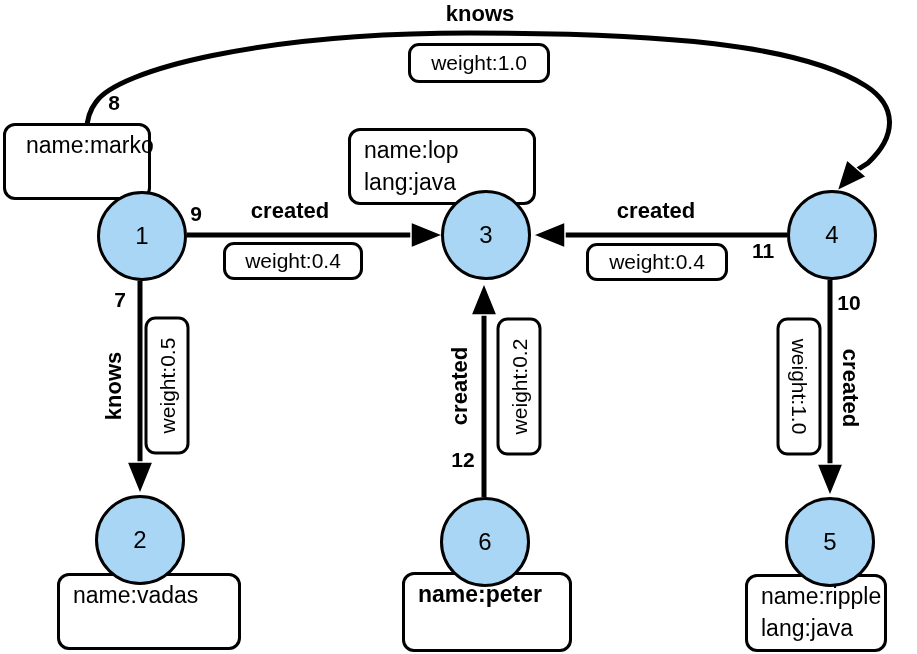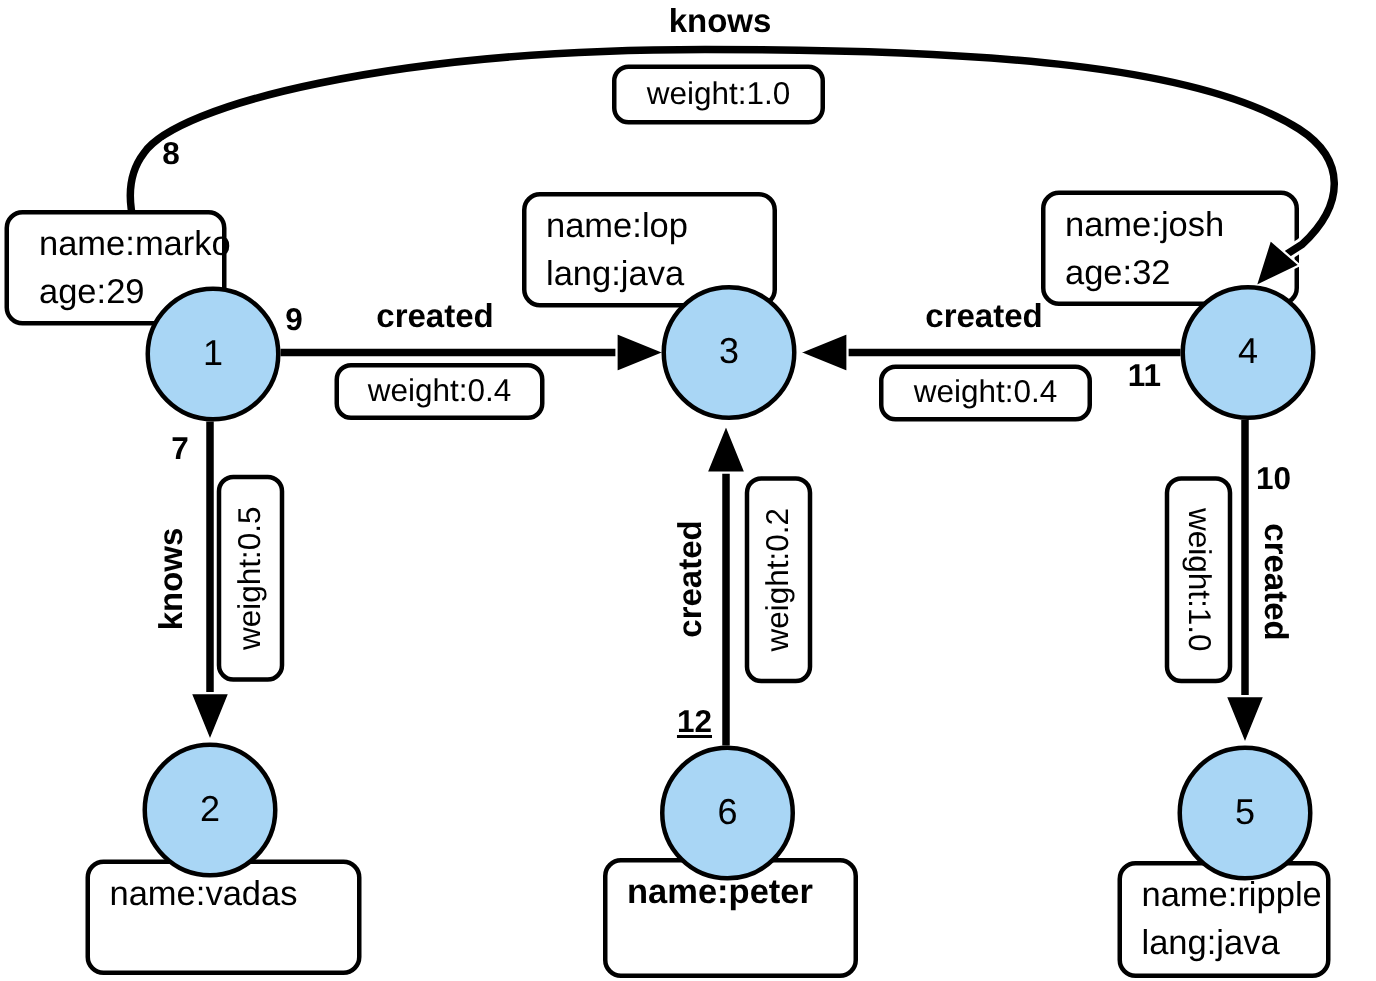--- a/index.html
+++ b/index.html
@@ -41,24 +41,20 @@
     width:30px; height:24px; line-height:24px; z-index:3;
     text-shadow:-2px -2px 0 #fff, 2px -2px 0 #fff, -2px 2px 0 #fff, 2px 2px 0 #fff,
                 -2px 0 0 #fff, 2px 0 0 #fff, 0 -2px 0 #fff, 0 2px 0 #fff;
   }
 </style>
 </head>
 <body>
 
 <div id="canvas">
 
-  <div class="prop-box under" style="left:694px; top:127px; width:172px; height:77px;">
-    <div>name:josh</div>
-    <div>age:32</div>
-  </div>
 
   <svg id="edges-svg" width="917" height="654" viewBox="0 0 917 654">
     <g>
       <path class="edge-halo" d="M 112 198 C 92 166, 76 128, 96 102 C 118 70, 260 33, 470 33 C 660 33, 800 44, 866 86 C 897 106, 897 136, 868 163 L 857 170"></path>
       <path class="edge-line" d="M 112 198 C 92 166, 76 128, 96 102 C 118 70, 260 33, 470 33 C 660 33, 800 44, 866 86 C 897 106, 897 136, 868 163 L 857 170"></path>
       <polygon class="arrow-head" points="837,191 846.8,159.8 866.4,176.8"></polygon>
     </g>
     <g>
       <path class="edge-halo" d="M 187 235 L 414 235"></path>
       <path class="edge-line" d="M 187 235 L 414 235"></path>
@@ -79,25 +75,24 @@
       <path class="edge-line" d="M 484 497 L 484 315"></path>
       <polygon class="arrow-head" points="484,283 471,315 497,315"></polygon>
     </g>
     <g>
       <path class="edge-halo" d="M 830 280 L 830 464"></path>
       <path class="edge-line" d="M 830 280 L 830 464"></path>
       <polygon class="arrow-head" points="830,496 817,464 843,464"></polygon>
     </g>
   </svg>
 
-  <div class="prop-box" style="left:3px; top:140px; width:148px; height:77px;padding-left:20px;">
+  <div class="prop-box" style="left:3px; top:123px; width:148px; height:77px;padding-left:20px;">
     <div>name:marko</div>
-    <div>age:29</div>
   </div>
-  <div class="prop-box" style="left:348px; top:128px; width:170px; height:77px;">
+  <div class="prop-box" style="left:348px; top:128px; width:188px; height:77px;">
     <div>name:lop</div>
     <div>lang:java</div>
   </div>
   <div class="prop-box" style="left:57px; top:573px; width:184px; height:77px;">
     <div>name:vadas</div>
   </div>
   <div class="prop-box" style="left:402px; top:572px; width:170px; height:80px;font-weight:bold;">
     <div>name:peter</div>
   </div>
   <div class="prop-box" style="left:745px; top:574px; width:142px; height:78px;">
@@ -127,23 +122,23 @@
   <div class="edge-label" style="left:428px; top:2px;">knows</div>
   <div class="edge-label" style="left:238px; top:199px;">created</div>
   <div class="edge-label" style="left:604px; top:199px;">created</div>
   <div class="edge-label rot-ccw" style="left:62px; top:374px;">knows</div>
   <div class="edge-label rot-ccw" style="left:408px; top:374px;">created</div>
   <div class="edge-label rot-cw" style="left:798px; top:376px;">created</div>
 
   <div class="edge-num" style="left:105px; top:288px;">7</div>
   <div class="edge-num" style="left:99px; top:91px;">8</div>
   <div class="edge-num" style="left:181px; top:202px;">9</div>
-  <div class="edge-num" style="left:834px; top:291px;margin-top:17px;">10</div>
+  <div class="edge-num" style="left:834px; top:291px;">10</div>
   <div class="edge-num" style="left:748px; top:239px;">11</div>
-  <div class="edge-num" style="left:448px; top:470px;text-decoration:underline;">12</div>
+  <div class="edge-num" style="left:448px; top:448px;">12</div>
 
   <div class="node" style="left:97px; top:191px;">
     <span>1</span>
   </div>
   <div class="node" style="left:95px; top:495px;">
     <span>2</span>
   </div>
   <div class="node" style="left:441px; top:190px;">
     <span>3</span>
   </div>

